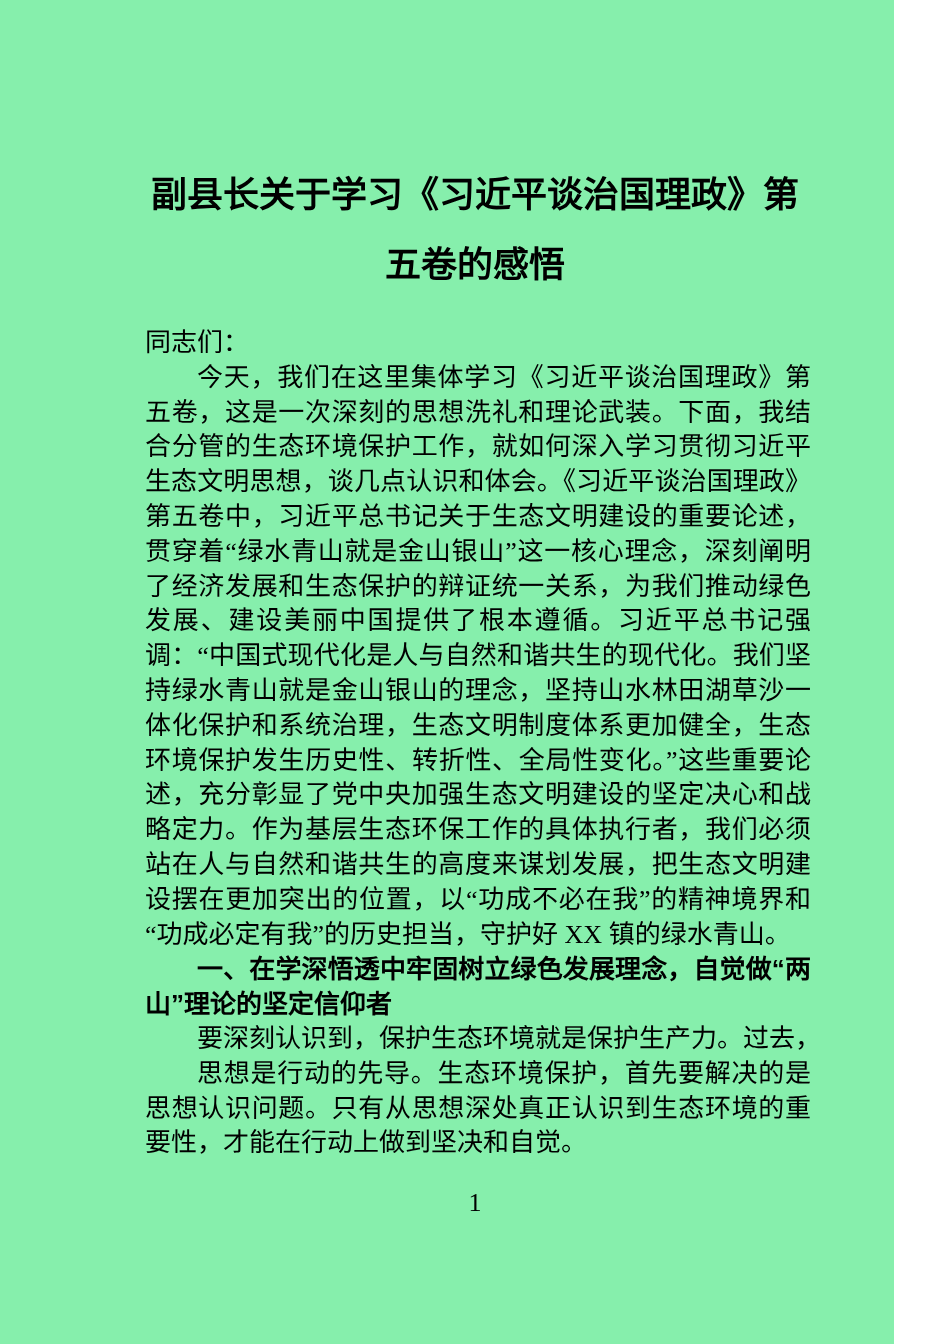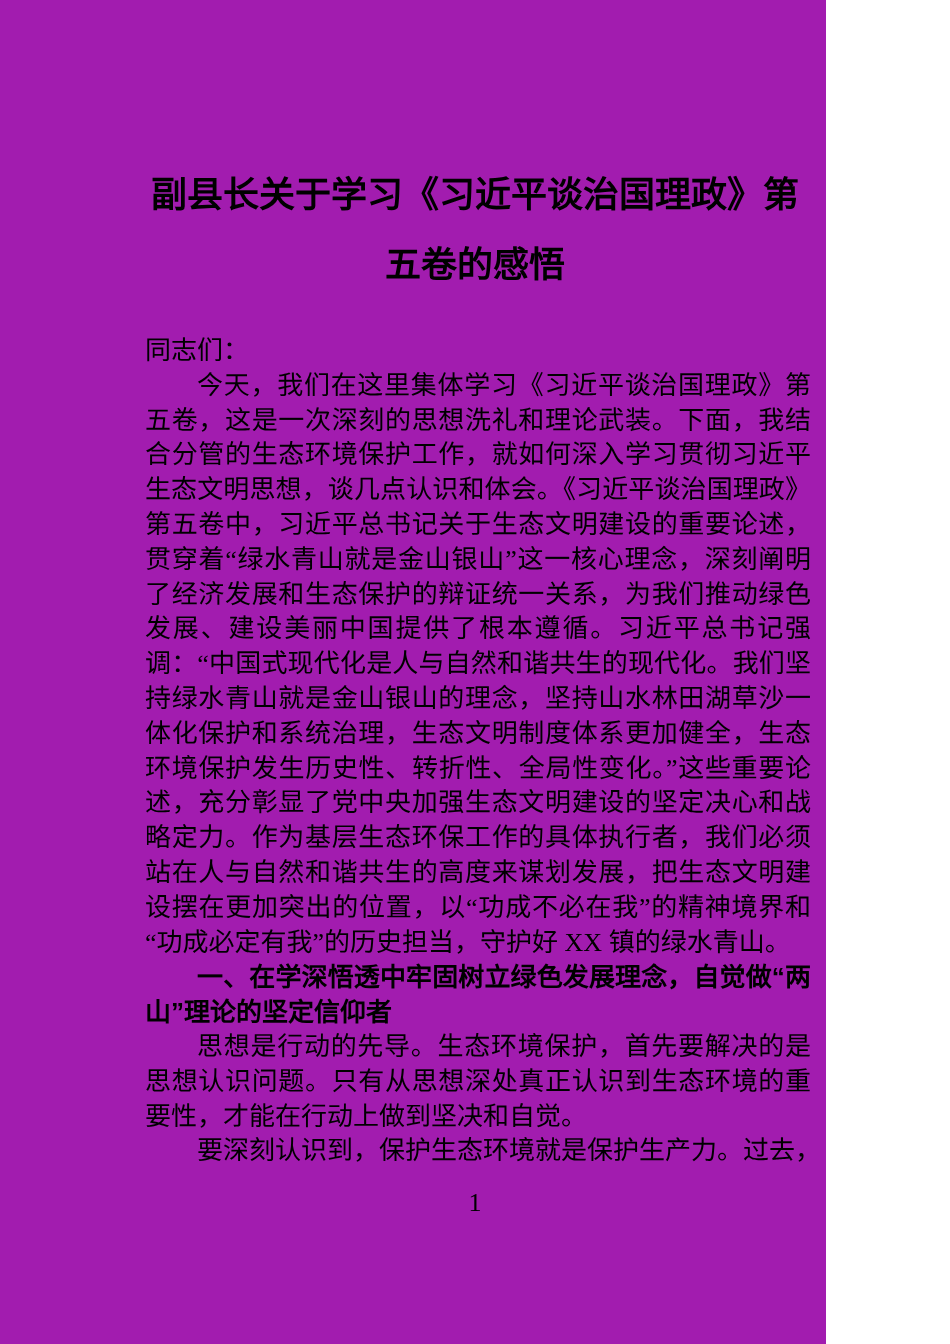--- a/index.html
+++ b/index.html
@@ -2,42 +2,42 @@
 <html lang="zh-CN"><head>
 <meta charset="utf-8">
 <style>
   html, body {
     margin: 0;
     padding: 0;
     background: #ffffff;
   }
   .page {
     position: relative;
-    width: 826px;
+    width: 894px;
     height: 1344px;
-    background: #a21caf;
+    background: #86efac;
     color: #000000;
     overflow: hidden;
     font-family: "Liberation Serif", "DejaVu Serif", serif;
   }
   .doc-title {
     position: absolute;
     top: 160px;
     left: 142px;
     width: 666px;
     font-size: 36px;
     line-height: 70px;
     font-weight: 700;
     text-align: center;
     letter-spacing: 0;
     font-family: "Liberation Sans", "DejaVu Sans", sans-serif;
   }
   .doc-body {
     position: absolute;
-    top: 334px;
+    top: 326px;
     left: 145px;
     width: 666px;
     font-size: 26px;
     line-height: 34.8px;
     text-align: justify;
   }
   .doc-body p {
     margin: 0;
     padding: 0;
     text-indent: 2em;
@@ -66,21 +66,21 @@
 <body>
 
 <div class="page">
 
   <div class="doc-title">副县长关于学习《习近平谈治国理政》第五卷的感悟</div>
 
   <div class="doc-body">
     <p class="salutation">同志们：</p>
     <p class="body-para">今天，我们在这里集体学习《习近平谈治国理政》第五卷，这是一次深刻的思想洗礼和理论武装。下面，我结合分管的生态环境保护工作，就如何深入学习贯彻习近平生态文明思想，谈几点认识和体会。《习近平谈治国理政》第五卷中，习近平总书记关于生态文明建设的重要论述，贯穿着“绿水青山就是金山银山”这一核心理念，深刻阐明了经济发展和生态保护的辩证统一关系，为我们推动绿色发展、建设美丽中国提供了根本遵循。习近平总书记强调：“中国式现代化是人与自然和谐共生的现代化。我们坚持绿水青山就是金山银山的理念，坚持山水林田湖草沙一体化保护和系统治理，生态文明制度体系更加健全，生态环境保护发生历史性、转折性、全局性变化。”这些重要论述，充分彰显了党中央加强生态文明建设的坚定决心和战略定力。作为基层生态环保工作的具体执行者，我们必须站在人与自然和谐共生的高度来谋划发展，把生态文明建设摆在更加突出的位置，以“功成不必在我”的精神境界和“功成必定有我”的历史担当，守护好 XX 镇的绿水青山。</p>
     <p class="heading">一、在学深悟透中牢固树立绿色发展理念，自觉做“两山”理论的坚定信仰者</p>
+    <p class="body-para para-last">要深刻认识到，保护生态环境就是保护生产力。过去，</p>
     <p class="body-para">思想是行动的先导。生态环境保护，首先要解决的是思想认识问题。只有从思想深处真正认识到生态环境的重要性，才能在行动上做到坚决和自觉。</p>
-    <p class="body-para para-last">要深刻认识到，保护生态环境就是保护生产力。过去，</p>
   </div>
 
   <div class="page-footer">
     <span>1</span>
   </div>
 
 </div>
 
 </body></html>

